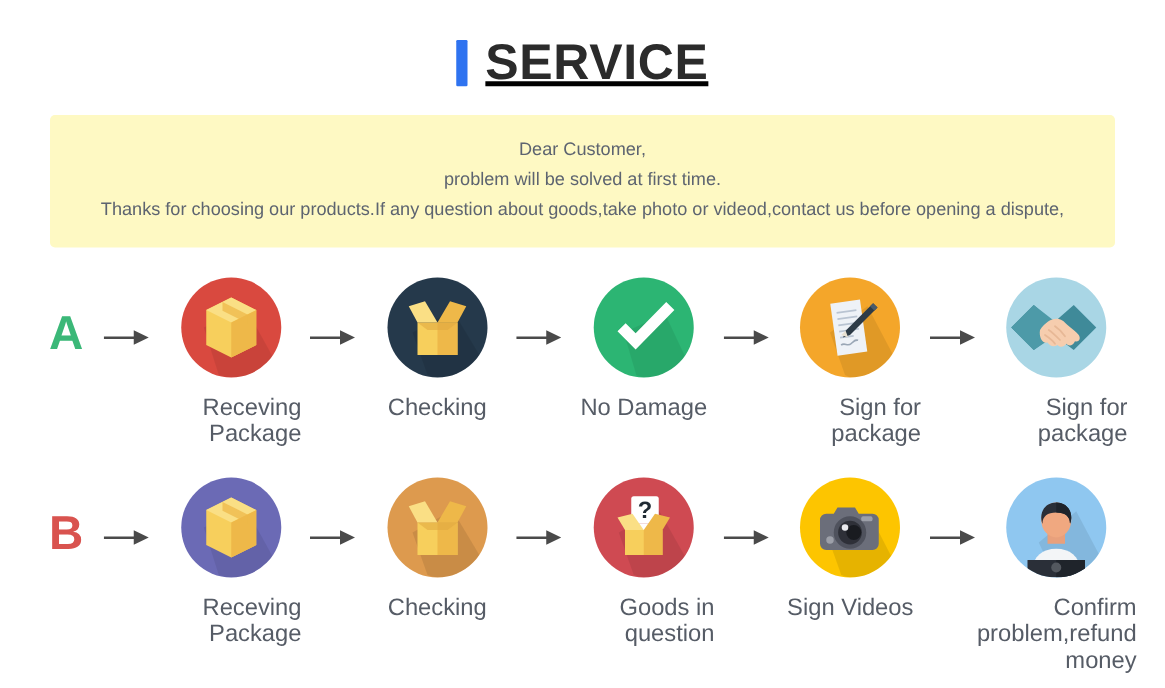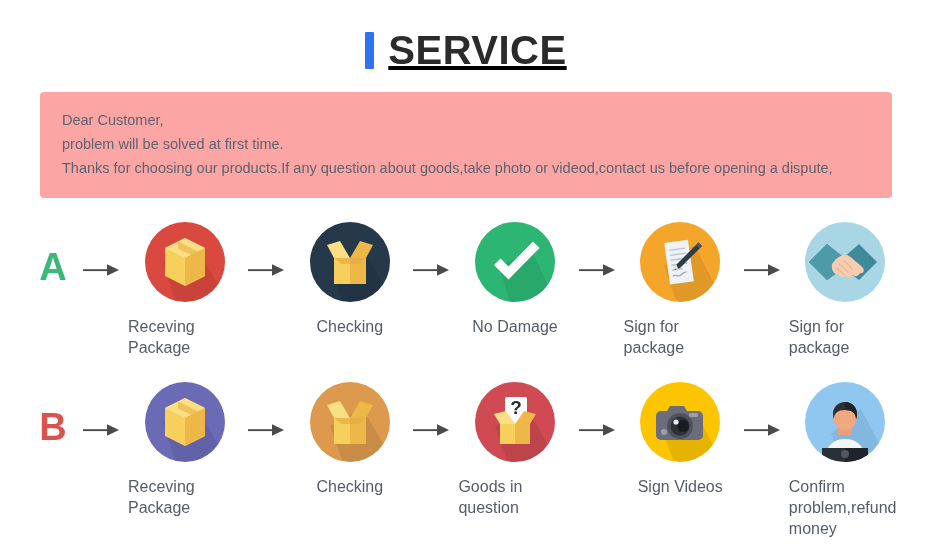--- a/index.html
+++ b/index.html
@@ -34,23 +34,24 @@
     font-size: 40px;
     font-weight: bold;
     color: #2b2b2b;
     letter-spacing: 0.5px;
     line-height: 1;
   }
 
   
   .notice {
     margin: 16px 40px 0 40px;
-    background: #fca5a5;
+    background: #fef9c3;
     border-radius: 4px;
     padding: 16px 22px 18px 22px;
+    text-align: center;
   }
   .notice p {
     font-size: 14.5px;
     line-height: 24px;
     color: #5d6470;
   }
 
   
   .flows { padding: 10px 0 0 0; }
 
@@ -97,23 +98,23 @@
     width: 80px;
     height: 80px;
     border-radius: 50%;
     position: relative;
     overflow: hidden;
     flex: 0 0 auto;
   }
   .step-icon svg { display: block; width: 80px; height: 80px; }
   .step-label {
     margin-top: 14px;
-    font-size: 16px;
+    font-size: 19px;
     color: #565c66;
-    text-align: left;
+    text-align: right;
     line-height: 21px;
     max-width: 165px;
   }
 </style>
 </head>
 <body>
 
 <div class="title-wrap">
   <div class="title-bar" style="background: rgb(47, 115, 240);"></div>
   <div class="title-text">SERVICE</div>

